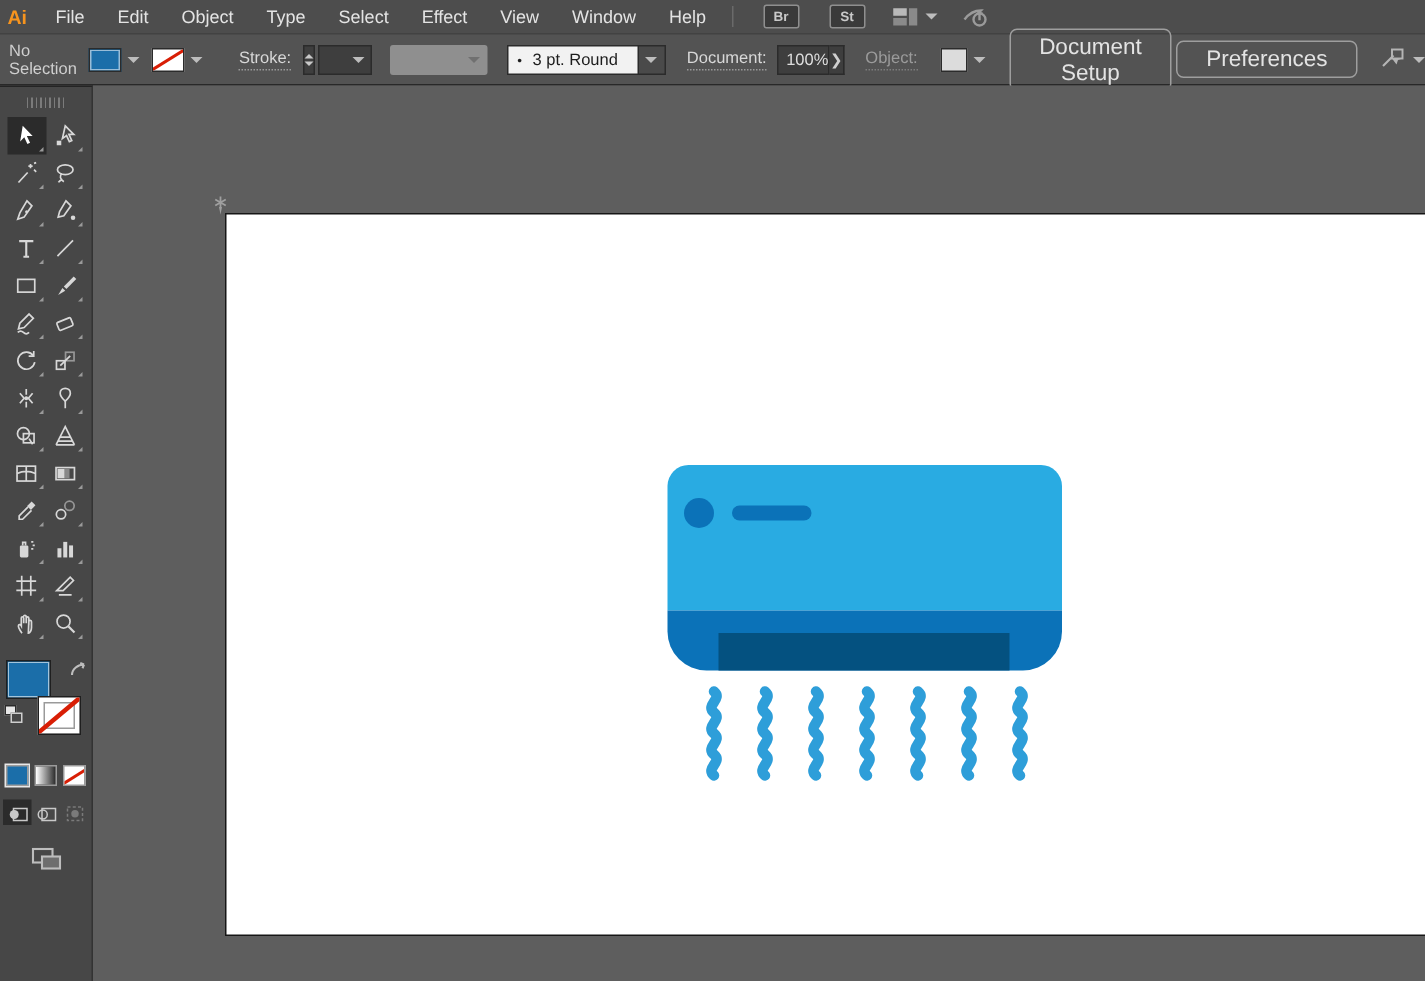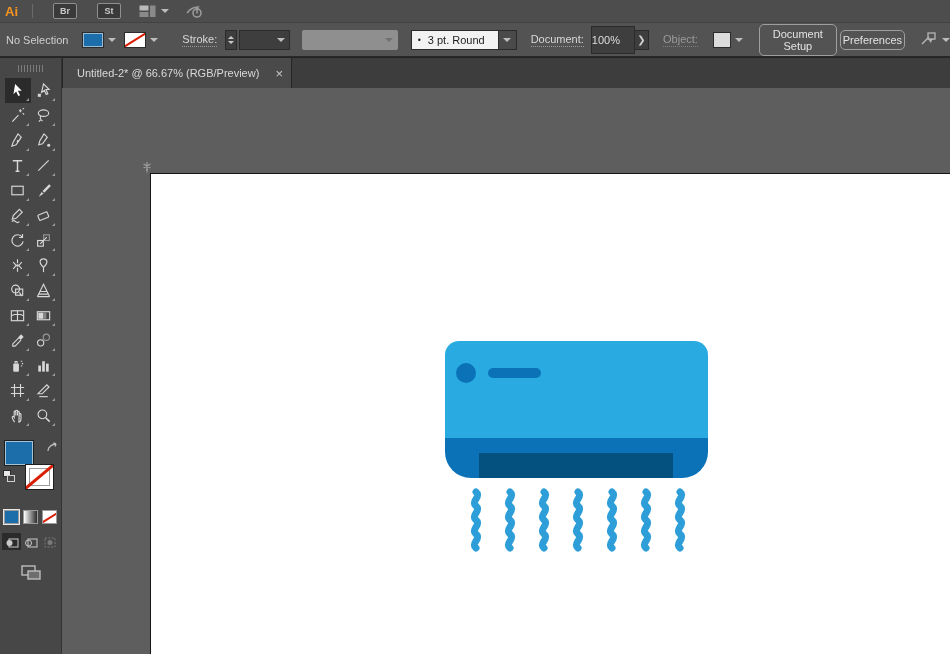--- a/index.html
+++ b/index.html
@@ -35,27 +35,27 @@
   .stepper .down { border-top:3px solid #C9C9C9; }
   .dropdown-dark { width:58px; height:20px; background:#3E3E3E; border:1px solid #2b2b2b; margin-left:2px;
                    display:flex; align-items:center; justify-content:flex-end; padding-right:4px; }
   .combo-disabled { width:108px; height:20px; background:#8F8F8F; border-radius:2px; margin-left:12px;
                     display:flex; align-items:center; justify-content:flex-end; padding-right:5px; }
   .combo-disabled .chev { border-top-color:#707070; }
   .brush-combo { display:flex; margin-left:13px; height:20px; }
   .brush-field { width:88px; background:#F2F2F2; color:#1d1d1d; display:flex; align-items:center; border:1px solid #2b2b2b; }
   .brush-dot { font-size:9px; margin:0 7px 0 6px; color:#1d1d1d; }
   .brush-chev { width:18px; background:#4A4A4A; border:1px solid #2b2b2b; border-left:none; display:flex; align-items:center; justify-content:center; }
-  .opacity-field { width:50px; height:28px; background:#3E3E3E; border:1px solid #2b2b2b; margin-left:7px;
-                   display:flex; align-items:center; color:#DDDDDD; }
+  .opacity-field { width:50px; height:20px; background:#3E3E3E; border:1px solid #2b2b2b; margin-left:7px;
+                   display:flex; align-items:center; padding-left:5px; color:#DDDDDD; }
   .opacity-more { width:16px; height:20px; background:#3E3E3E; border:1px solid #2b2b2b; border-left:none;
                   color:#CFCFCF; display:flex; align-items:center; justify-content:center; font-size:10px; }
   .style-swatch { width:18px; height:16px; background:#DCDCDC; border:1px solid #2b2b2b; margin-left:7px; }
-  .cb-button { margin-left:16px; padding:3px 2px; border:1px solid #9E9E9E; border-radius:5px; color:#E3E3E3;
-               background:transparent; font-size:11px; font-family:"Liberation Sans",sans-serif; }
+  .cb-button { margin-left:16px; padding:3px 19px; border:1px solid #9E9E9E; border-radius:5px; color:#E3E3E3;
+               background:transparent; font-size:15px; font-family:"Liberation Sans",sans-serif; }
   .cb-button + .cb-button { margin-left:3px; }
   .cb-right-icon { display:flex; align-items:center; margin-left:16px; color:#B5B5B5; gap:4px; }
 
   
   .workspace { display:flex; height:597px; }
 
   
   .toolbar { width:62px; background:#474747; border-top:1px solid #242424; border-right:1px solid #333; display:flex; flex-direction:column; align-items:center; }
   .toolbar-grip { width:26px; height:7px; margin:7px 0 6px 0;
                   background:repeating-linear-gradient(90deg,#7b7b7b 0 1px,transparent 1px 3px); }
@@ -99,20 +99,31 @@
   .canvas { flex:1; background:#5E5E5E; position:relative; overflow:hidden; }
   .artboard { position:absolute; left:88px; top:85px; width:812px; height:482px; background:#FFFFFF; border:1px solid #161616; }
   .corner-mark { position:absolute; left:79px; top:73px; color:#9f9f9f; }
   .artwork { position:absolute; left:0; top:0; }
 </style>
 </head>
 <body>
 
 <div class="menubar">
   <span class="logo">Ai</span>
+  <div id="menu-items" style="display:flex;">
+      <div class="menu-item">File</div>
+      <div class="menu-item">Edit</div>
+      <div class="menu-item">Object</div>
+      <div class="menu-item">Type</div>
+      <div class="menu-item">Select</div>
+      <div class="menu-item">Effect</div>
+      <div class="menu-item">View</div>
+      <div class="menu-item">Window</div>
+      <div class="menu-item">Help</div>
+    </div>
   <span class="menubar-divider"></span>
   <span class="mb-icon-tile">Br</span>
   <span class="mb-icon-tile">St</span>
   <span class="mb-icon">
     <svg width="17" height="13" viewBox="0 0 17 13">
         <rect x="0.5" y="0.5" width="9" height="5" fill="#B9B9B9"></rect>
         <rect x="0.5" y="7" width="9" height="5" fill="#8a8a8a"></rect>
         <rect x="11" y="0.5" width="5.5" height="11.5" fill="#8a8a8a"></rect>
       </svg>
     <span class="chev" style="margin-left:5px;"></span>
@@ -399,26 +410,20 @@
 
     <span class="screen-mode">
       <svg width="24" height="19" viewBox="0 0 24 19">
           <rect x="3" y="3" width="13" height="9" fill="none" stroke="currentColor" stroke-width="1.4"></rect>
           <rect x="9" y="8" width="12" height="8" fill="#6e6e6e" stroke="currentColor" stroke-width="1.4"></rect>
         </svg>
     </span>
   </div>
 
   <div class="main">
-    <div class="tabstrip">
-      <div class="doc-tab">
-        <span class="title">Untitled-2* @ 66.67% (RGB/Preview)</span>
-        <span class="close">×</span>
-      </div>
-    </div>
 
     <div class="canvas">
       <span class="corner-mark">
         <svg width="12" height="14" viewBox="0 0 12 14">
             <path d="M6 1v7M2.5 3l7 4M9.5 3l-7 4" stroke="#9f9f9f" stroke-width="1.2" fill="none"></path>
             <path d="M5 8l2 0 -1 5z" fill="#9f9f9f"></path>
           </svg>
       </span>
       <div class="artboard">
         <svg class="artwork" id="ac-artwork" width="812" height="482" viewBox="0 0 812 482">

